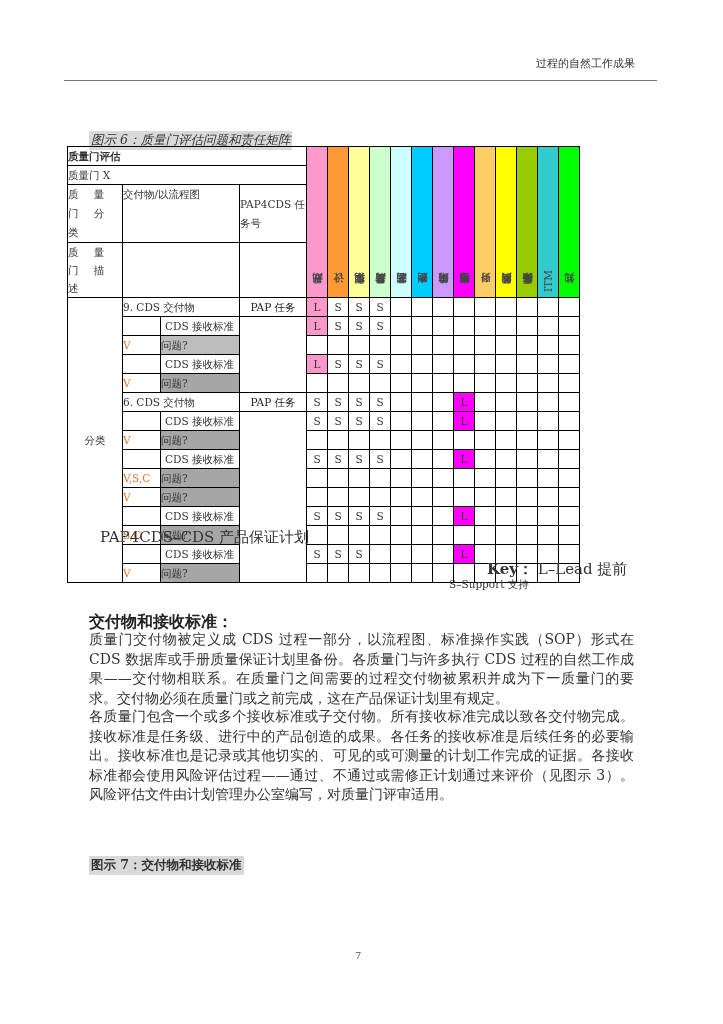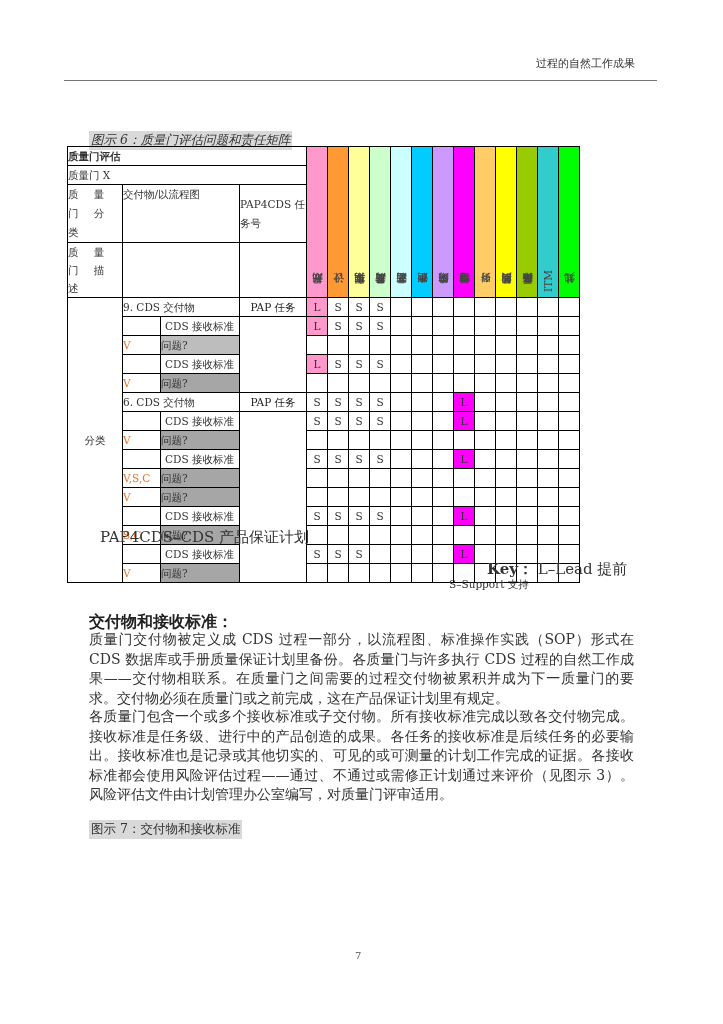--- a/index.html
+++ b/index.html
@@ -3,21 +3,21 @@
 <meta charset="utf-8">
 <style>
   html, body { margin:0; padding:0; background:#fff; }
   body { width:723px; height:1024px; position:relative; overflow:hidden;
          font-family: "DejaVu Serif", "Liberation Serif", serif; color:#222; }
   .header-title { position:absolute; right:88px; top:56px; font-size:11px; color:#333; }
   .header-rule { position:absolute; left:64px; right:66px; top:80px; height:1px; background:#777; }
 
   .fig-caption { position:absolute; font-size:12.5px; background:#d9d9d9; padding:1px 2px; color:#333; }
   #fig6 { left:89px; top:131px;font-style:italic; }
-  #fig7 { left:89px; top:820px; }
+  #fig7 { left:89px; top:856px;font-weight:bold; }
 
   table.matrix { position:absolute; left:67px; top:146px; border-collapse:collapse; table-layout:fixed; }
   table.matrix td { border:1px solid #000; padding:0; font-size:10.5px; height:18px; line-height:18px; overflow:hidden; white-space:nowrap; }
   td.lbl { padding-left:3px; color:#333; }
   td.spaced { letter-spacing:6px; }
   td.title { font-weight:bold; font-size:12px; }
   td.colhdr { vertical-align:bottom; text-align:center; padding-bottom:4px; }
   .vtext { writing-mode:vertical-rl; transform:rotate(180deg); font-size:10.5px; color:#444; display:inline-block; line-height:14px; }
   td.mark { text-align:center; font-size:10px; color:#333; }
   td.issue { background:#bdbdbd; padding-left:4px; color:#333; }

